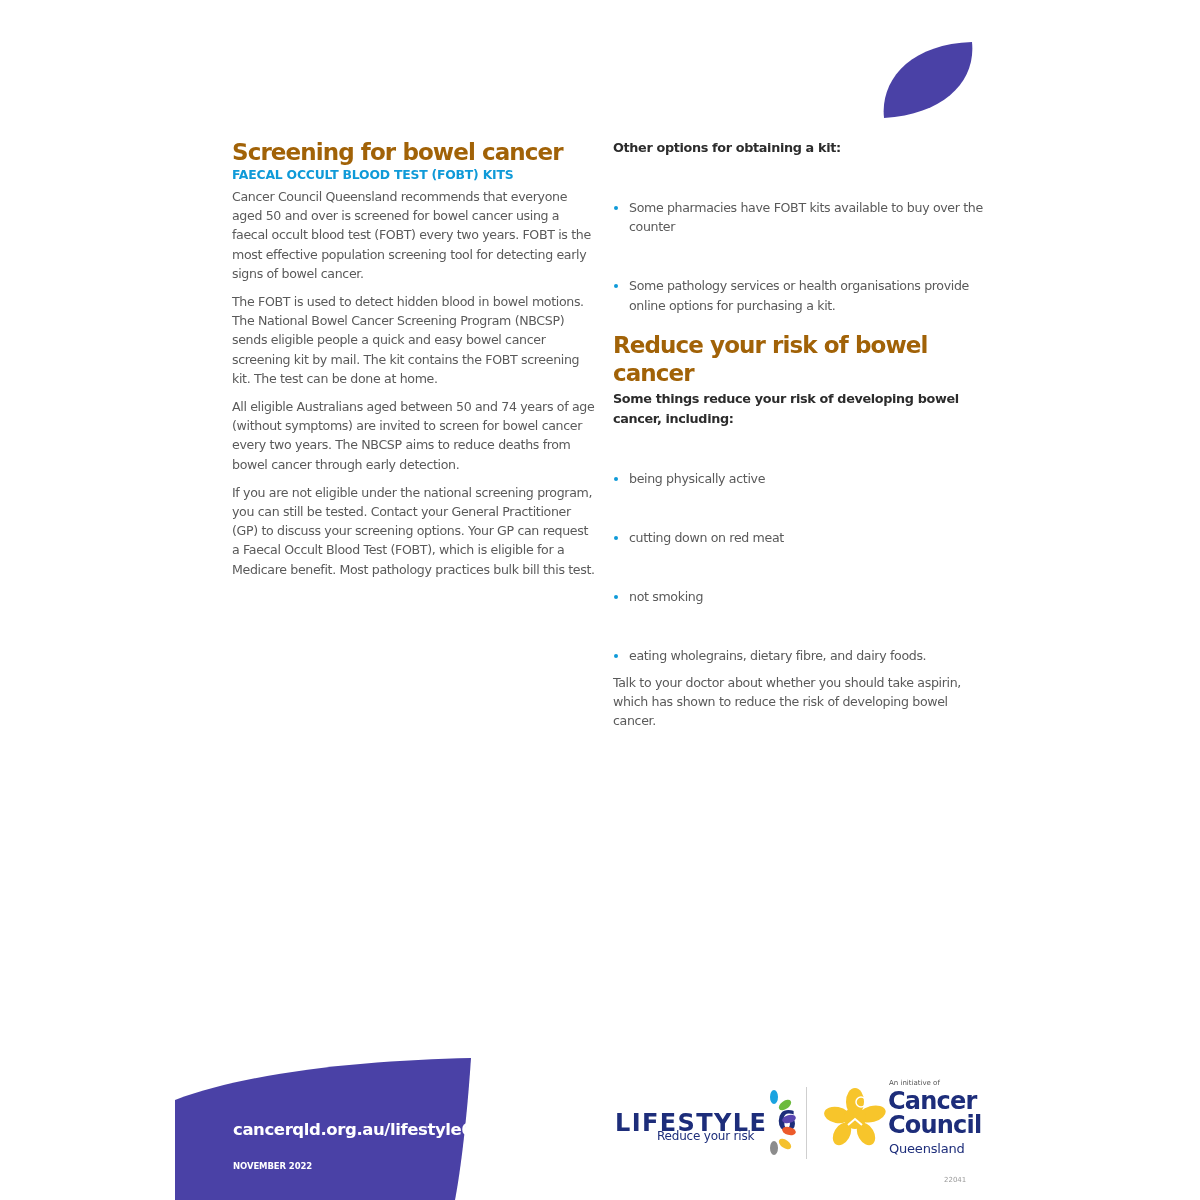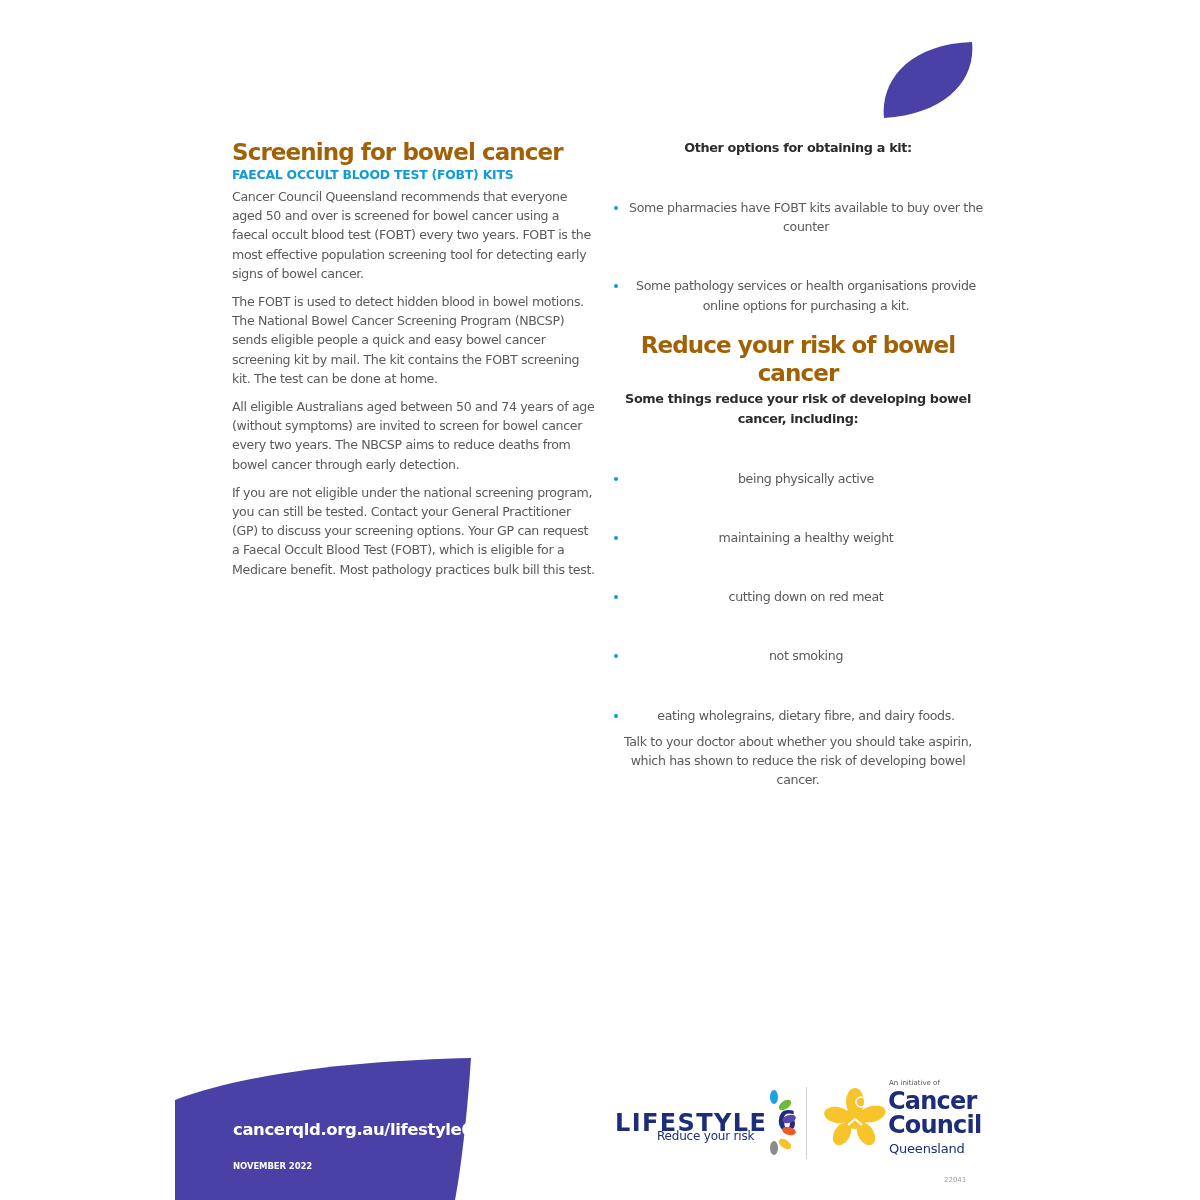--- a/index.html
+++ b/index.html
@@ -6,21 +6,21 @@
   body {
     width:1200px; height:1200px; position:relative; overflow:hidden;
     background:#ffffff;
     font-family:"DejaVu Sans", sans-serif;
     color:#5a5a5a;
   }
   .leaf-top { position:absolute; left:880px; top:40px; width:95px; height:80px; }
 
   .col { position:absolute; top:138px; }
   .col-left { left:232px; width:365px; }
-  .col-right { left:613px; width:370px;text-align:center; }
+  .col-right { left:613px; width:370px; }
 
   .h1 {
     font-family:"DejaVu Sans", sans-serif;
     font-weight:bold; color:#a16207; font-size:23px; letter-spacing:-0.9px;
     line-height:28px; margin:0;
   }
   .subhead {
     color:#0f9ad8; font-weight:bold; font-size:12.4px; letter-spacing:-0.2px;
     line-height:18px; margin:0 0 3px 0;
   }
@@ -95,21 +95,20 @@
   <div class="lead">Other options for obtaining a kit:</div>
   <ul class="bullets">
     <li><span class="dot"></span><span>Some pharmacies have FOBT kits available to buy over the counter</span></li>
     <li><span class="dot"></span><span>Some pathology services or health organisations provide online options for purchasing a kit.</span></li>
   </ul>
 
   <h1 class="h1 risk-title">Reduce your risk of bowel cancer</h1>
   <div class="lead">Some things reduce your risk of developing bowel cancer, including:</div>
   <ul class="bullets">
     <li><span class="dot"></span><span>being physically active</span></li>
-    <li><span class="dot"></span><span>maintaining a healthy weight</span></li>
     <li><span class="dot"></span><span>cutting down on red meat</span></li>
     <li><span class="dot"></span><span>not smoking</span></li>
     <li><span class="dot"></span><span>eating wholegrains, dietary fibre, and dairy foods.</span></li>
   </ul>
   <p class="body">Talk to your doctor about whether you should take aspirin, which has shown to reduce the risk of developing bowel cancer.</p>
 </div>
 
 <svg class="footer-band" viewBox="0 0 300 142">
   <path d="M0 42 C80 12 200 2 296 0 C292 60 286 110 280 142 L0 142 Z" fill="#4a41a6"></path>
 </svg>

